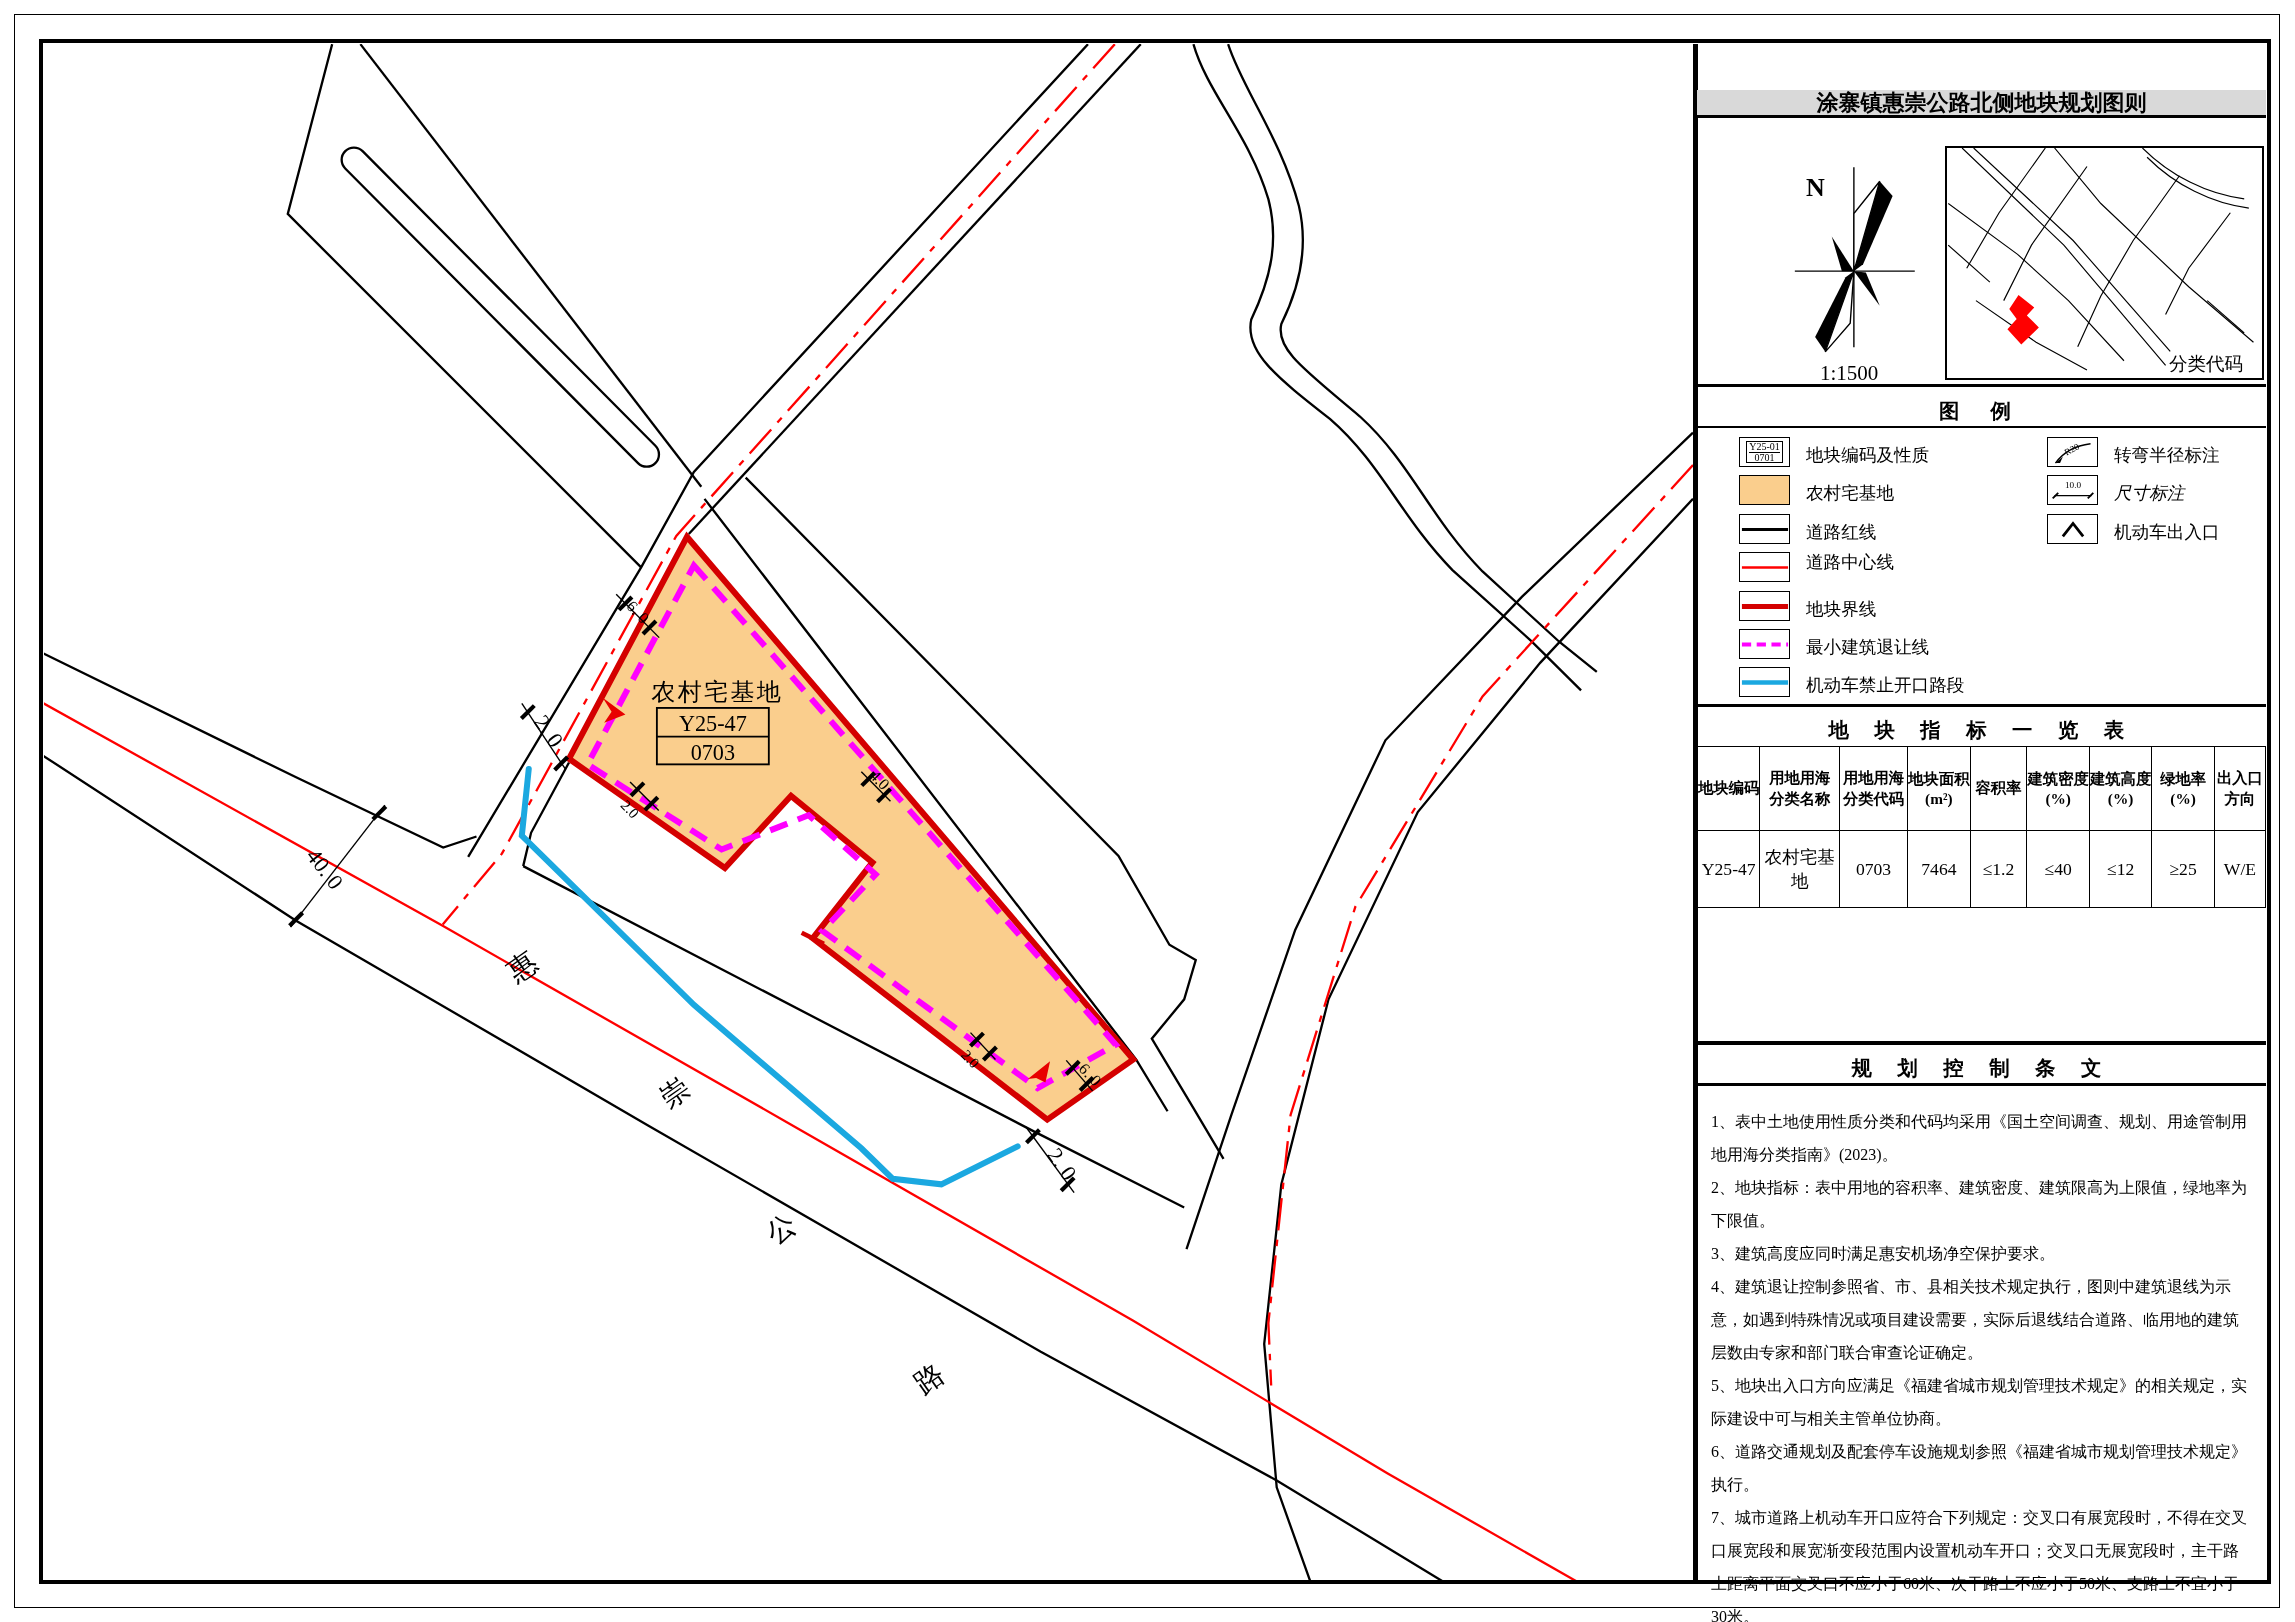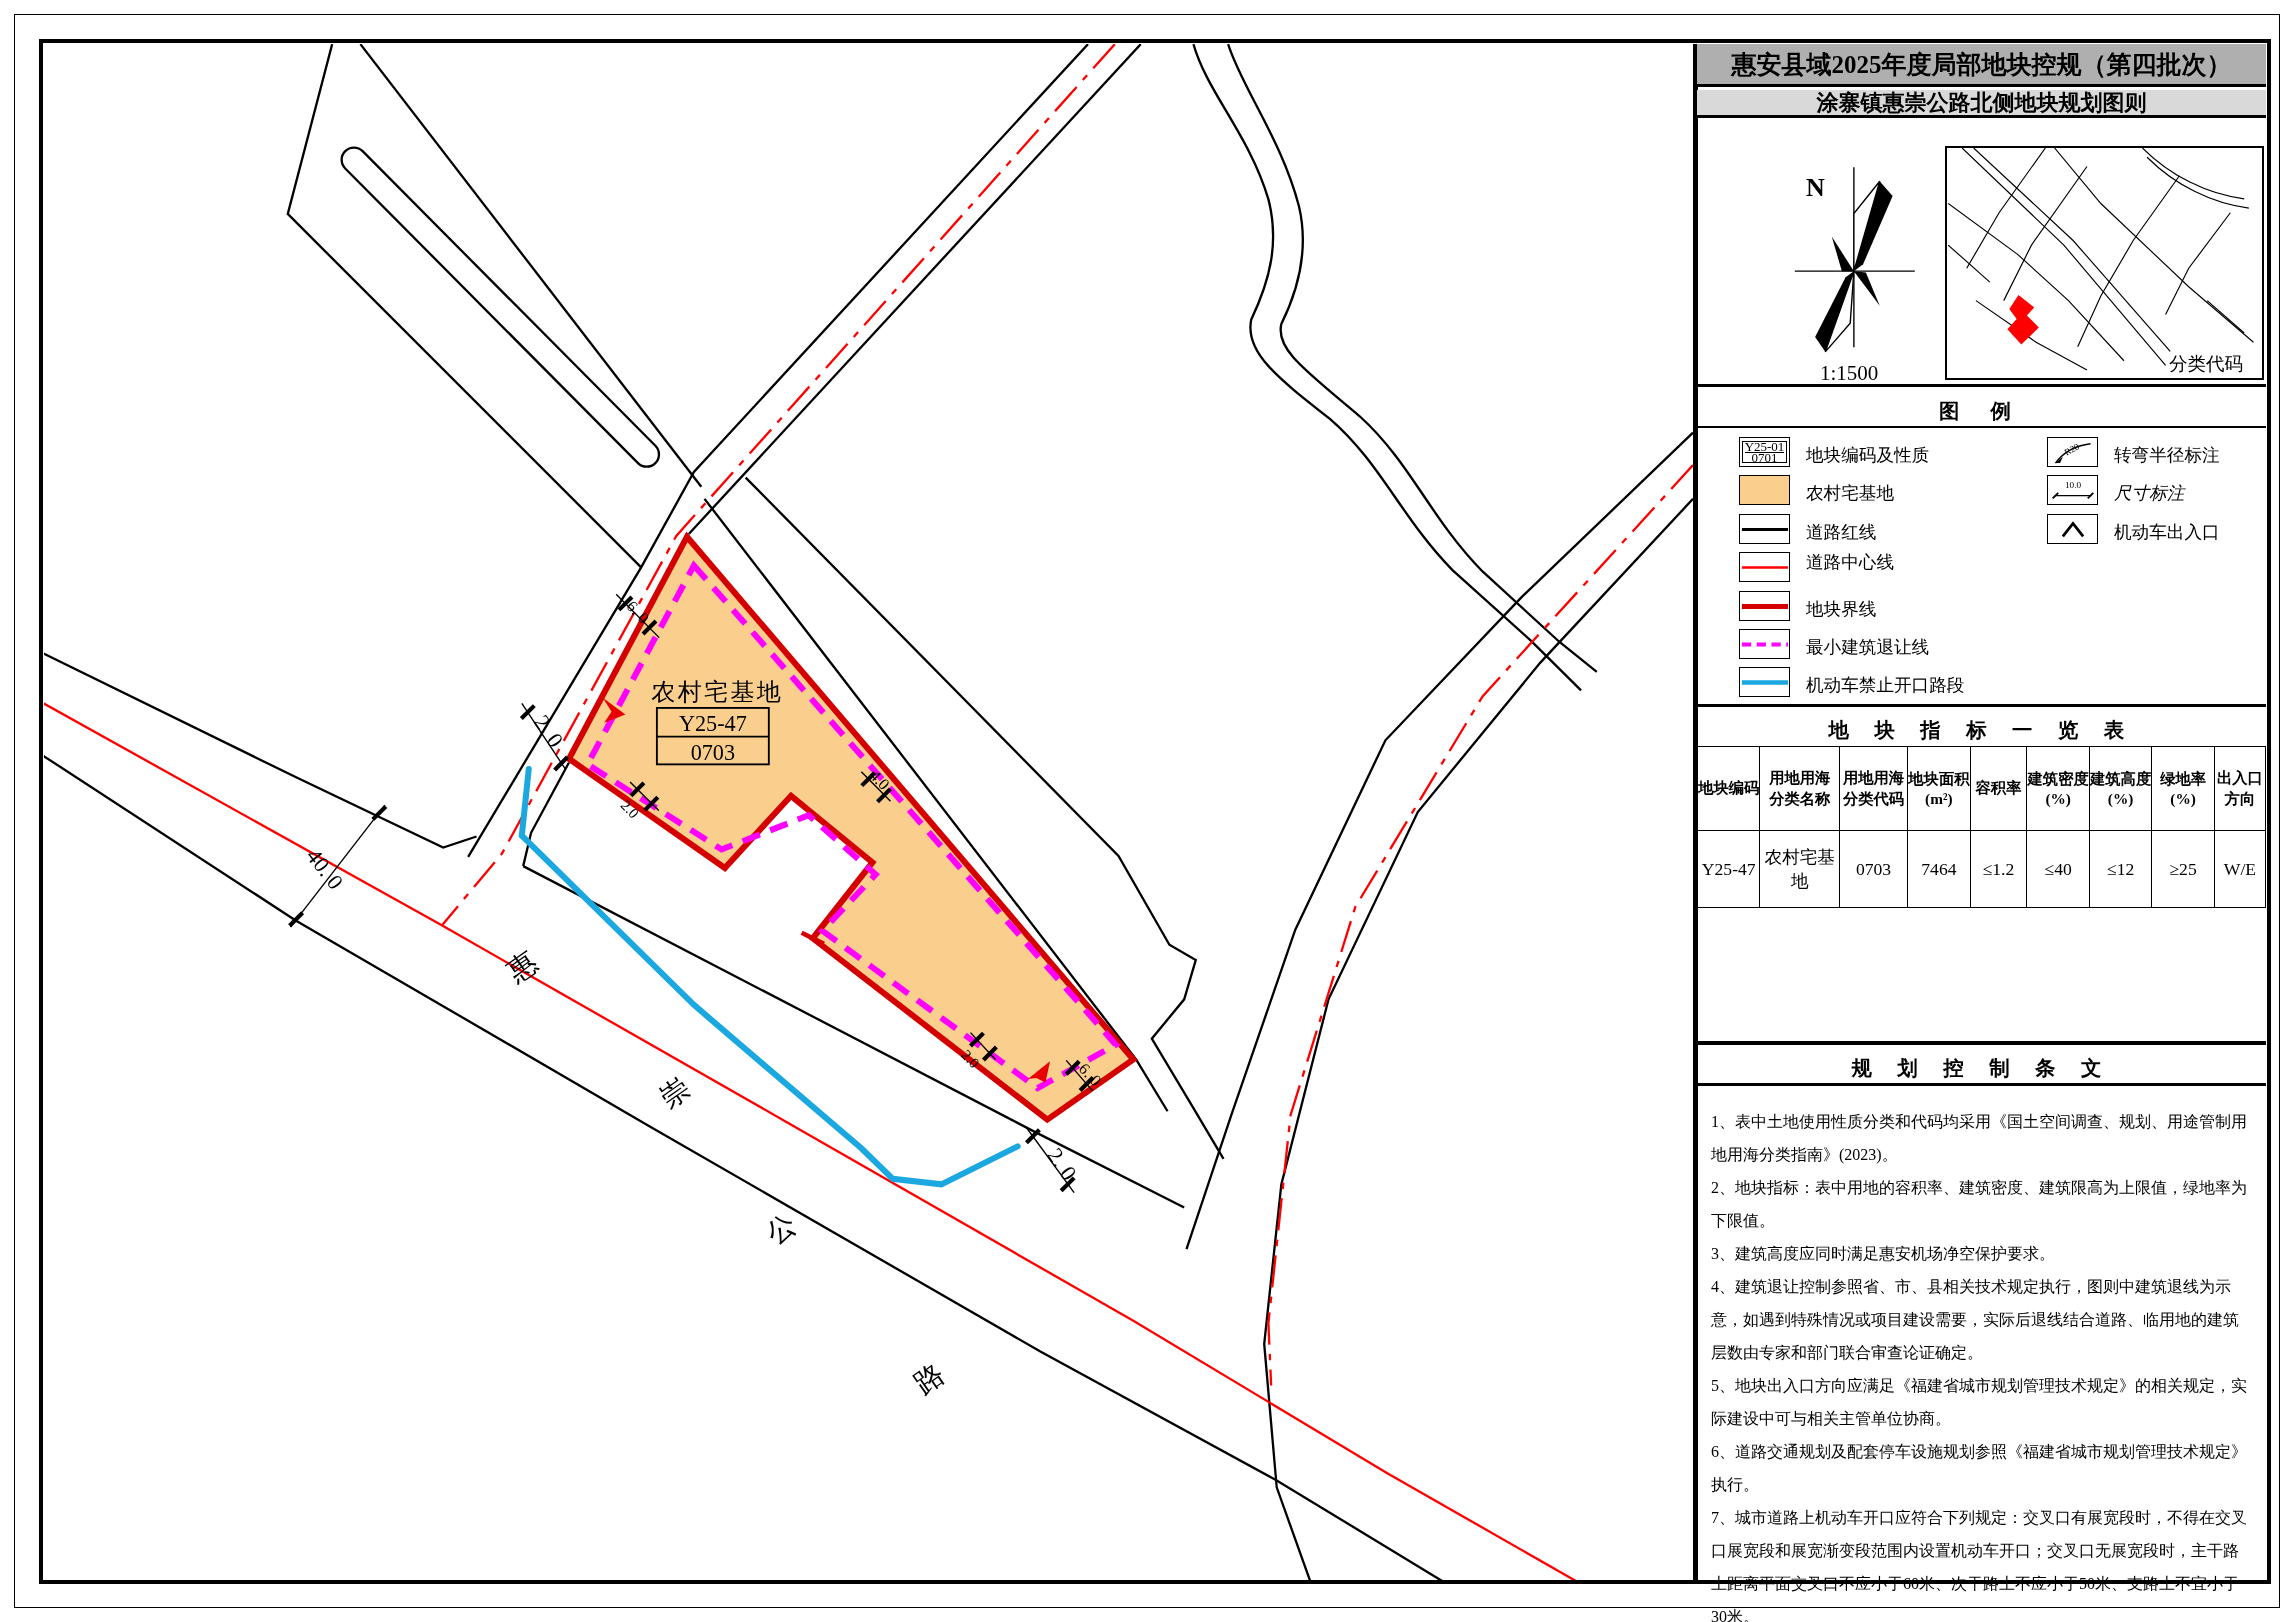--- a/index.html
+++ b/index.html
@@ -19,21 +19,21 @@
   #scale-text{left:1820px;top:361px;font-size:21px;}
   #north-label{left:1806px;top:173px;font-size:26px;font-weight:bold;}
   #inset-box{left:1945px;top:146px;width:319px;height:234px;border:2.8px solid #000;box-sizing:border-box;background:#fff;}
   #inset-caption{left:2169px;top:351px;font-size:18.5px;}
   #legend-sec{top:391px;height:316px;border-bottom:3.7px solid #000;}
   #legend-title{left:1697px;top:397px;width:569px;text-align:center;font-size:20.4px;font-weight:bold;letter-spacing:13px;}
   #legend-rule{left:1697px;top:426px;width:569px;height:2.3px;background:#000;}
   .lg-swatch{width:51px;height:30px;border:1.4px solid #000;box-sizing:border-box;background:#fff;
              display:flex;align-items:center;justify-content:center;position:absolute;}
   .lg-label{position:absolute;font-size:17.6px;white-space:nowrap;}
-  .mini-code{border:0.9px solid #000;font-size:13px;line-height:9.3px;text-align:center;padding:0 1.9px;}
+  .mini-code{border:0.9px solid #000;font-size:10px;line-height:9.3px;text-align:center;padding:0 1.9px;}
   .mini-code div{border-top:none;}
   .mini-code .mc2{border-top:0.9px solid #000;}
   
   #table-title{left:1697px;top:716px;width:569px;text-align:center;font-size:20.4px;font-weight:bold;letter-spacing:10.2px;}
   #spec-table{left:1697px;top:746px;width:569px;border-collapse:collapse;table-layout:fixed;}
   #spec-table th,#spec-table td{border:1.9px solid #000;text-align:center;vertical-align:middle;
       white-space:pre-line;font-weight:bold;padding:0;}
   #spec-table th{height:83px;font-size:15.3px;}
   #spec-table td{height:76px;font-size:17.6px;font-weight:normal;}
   #table-sec-border{left:1697px;top:1041px;width:569px;height:3.7px;background:#000;}
@@ -152,23 +152,20 @@
     </g>
 
     <g fill="#000" font-size="62">
       <text x="1100" y="2115" transform="rotate(-35 1122 2095)">惠</text>
       <text x="1430" y="2388" transform="rotate(-35 1452 2368)">崇</text>
       <text x="1660" y="2682" transform="rotate(-35 1682 2662)">公</text>
       <text x="1980" y="3006" transform="rotate(-35 2002 2986)">路</text>
     </g>
   </svg>
 
-  <div class="abs panel-sec" id="titlebar1">
-    <span>惠安县域2025年度局部地块控规（第四批次）</span>
-  </div>
   <div class="abs panel-sec" id="titlebar2">
     <span>涂寨镇惠崇公路北侧地块规划图则</span>
   </div>
 
   <div class="abs panel-sec" id="compass-row"></div>
   <div class="abs" id="north-label">N</div>
   <svg class="abs" style="left:1781px;top:153px;" width="143" height="204" viewBox="0 0 310 440">
     <line x1="158" y1="30" x2="158" y2="420" stroke="#000" stroke-width="3"></line>
     <line x1="30" y1="255" x2="290" y2="255" stroke="#000" stroke-width="3"></line>
     <polygon points="158,255 214,60 242,92 178,240" fill="#000"></polygon>

